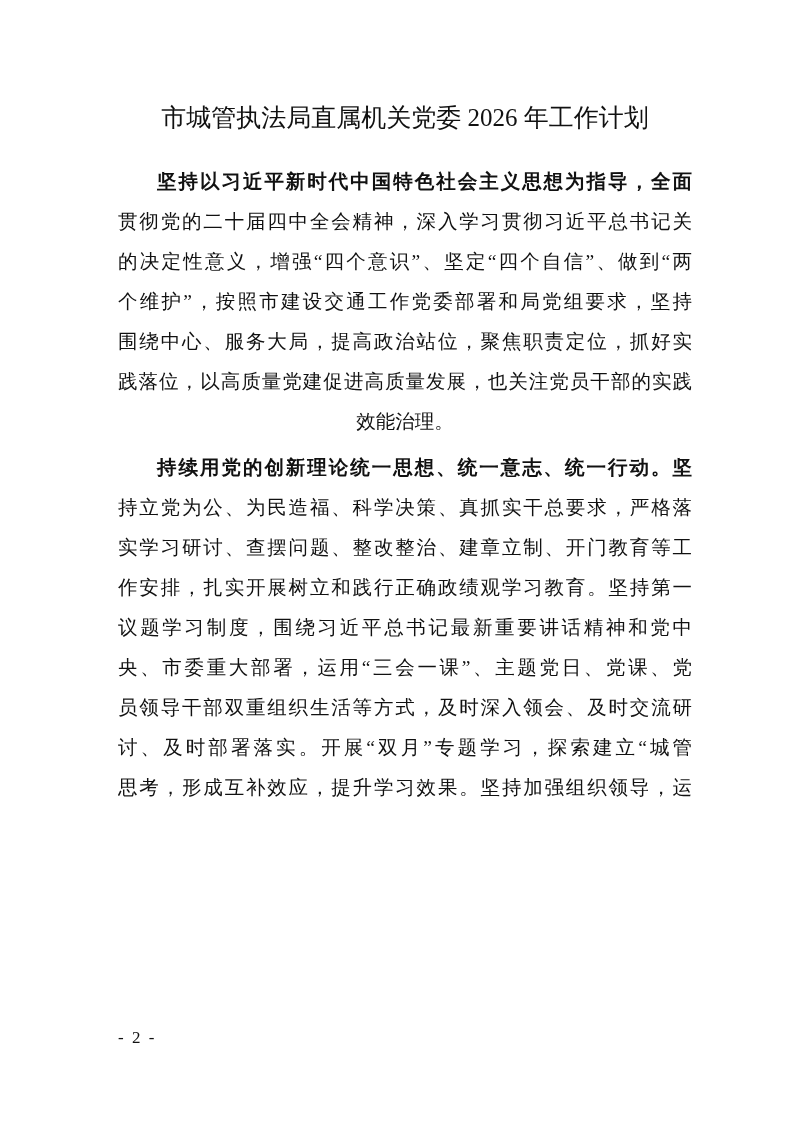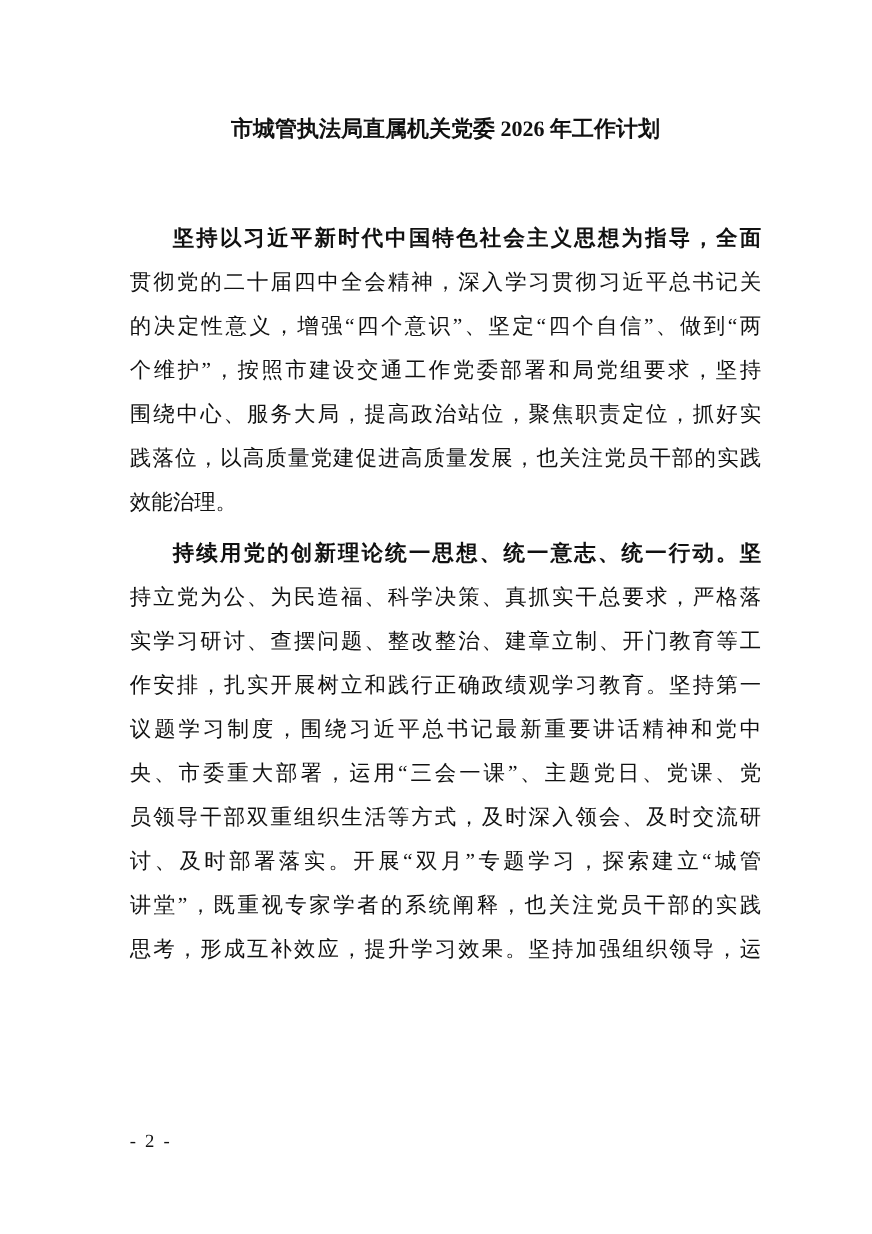--- a/index.html
+++ b/index.html
@@ -14,34 +14,34 @@
     overflow: hidden;
   }
   .content {
     position: absolute;
     left: 118px;
     top: 0;
     width: 574px;
   }
   .doc-title {
     margin-top: 98px;
-    margin-bottom: 60px;
-    font-size: 20px;
-    font-weight: bold;
+    margin-bottom: 24px;
+    font-size: 25px;
+    font-weight: normal;
     line-height: 40px;
     text-align: center;
     font-family: "Liberation Serif", "DejaVu Serif", serif;
     white-space: nowrap;
   }
   .line {
     font-size: 19.5px;
     line-height: 40px;
     height: 40px;
     overflow: hidden;
-    text-align: left;
+    text-align: center;
   }
   .line.just {
     text-align: justify;
     text-align-last: justify;
   }
   .line.ind {
     text-indent: 2em;
     font-weight: bold;
   }
   .heading-block {
@@ -87,20 +87,19 @@
 
     <div class="section-block">
       <div class="line just ind">持续用党的创新理论统一思想、统一意志、统一行动。坚</div>
       <div class="line just">持立党为公、为民造福、科学决策、真抓实干总要求，严格落</div>
       <div class="line just">实学习研讨、查摆问题、整改整治、建章立制、开门教育等工</div>
       <div class="line just">作安排，扎实开展树立和践行正确政绩观学习教育。坚持第一</div>
       <div class="line just">议题学习制度，围绕习近平总书记最新重要讲话精神和党中</div>
       <div class="line just">央、市委重大部署，运用“三会一课”、主题党日、党课、党</div>
       <div class="line just">员领导干部双重组织生活等方式，及时深入领会、及时交流研</div>
       <div class="line just">讨、及时部署落实。开展“双月”专题学习，探索建立“城管</div>
-      <div class="line just">讲堂”，既重视专家学者的系统阐释，也关注党员干部的实践</div>
       <div class="line just">思考，形成互补效应，提升学习效果。坚持加强组织领导，运</div>
     </div>
 
   </div>
 
   <div class="page-number">- 2 -</div>
 </div>
 
 </body></html>

